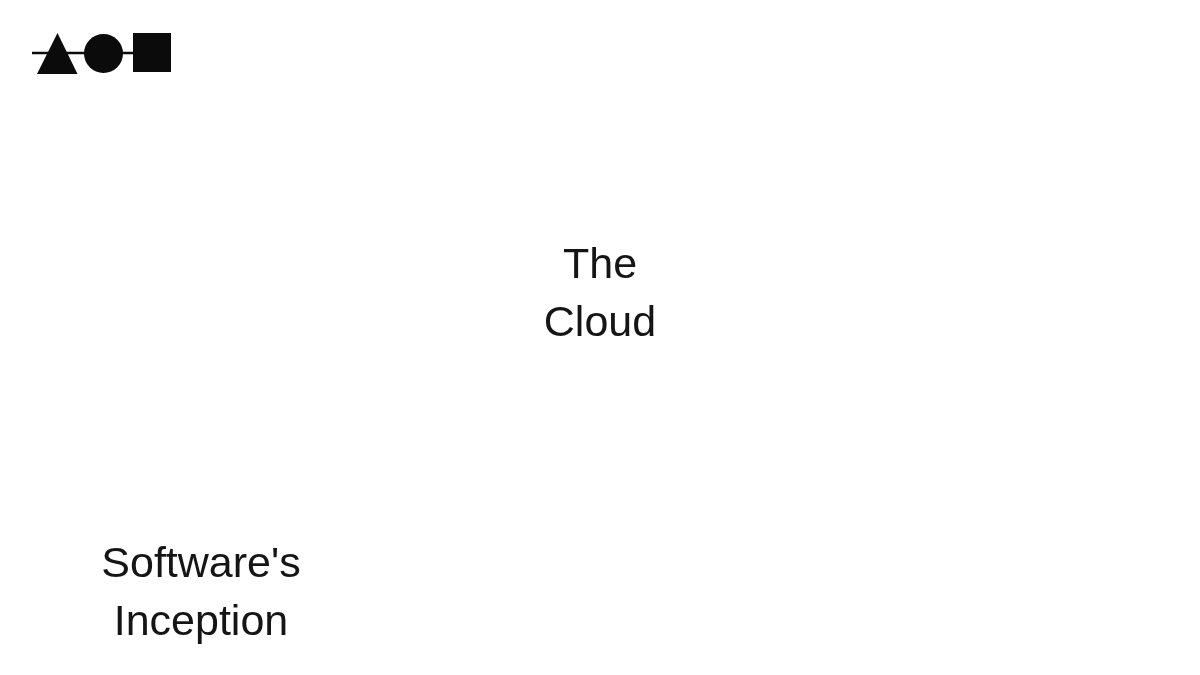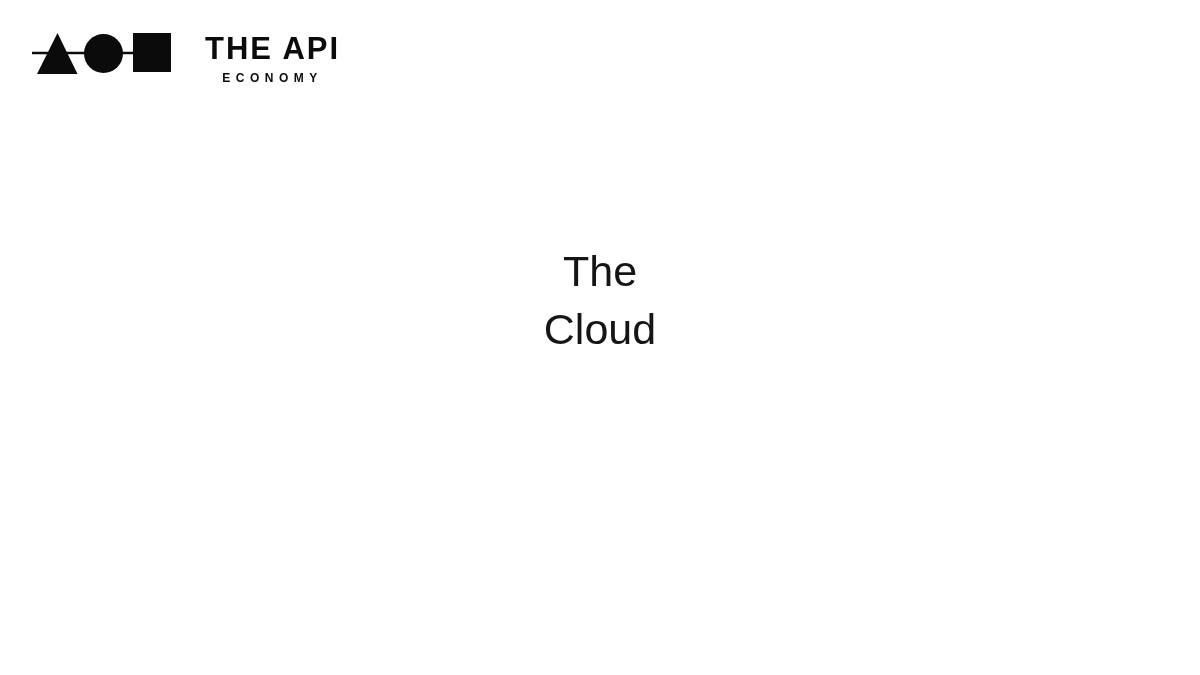--- a/index.html
+++ b/index.html
@@ -65,39 +65,37 @@
     transform: translateX(-50%);
     font-size: 43px;
     line-height: 58px;
     font-weight: 400;
     color: #151515;
     text-align: center;
     white-space: pre-line;
     cursor: pointer;
   }
   .topic-apis      { left: 1055px; top: 26px;  }
-  .topic-cloud     { left: 600px;  top: 242px; }
+  .topic-cloud     { left: 600px;  top: 234px; }
   .topic-inception { left: 201px;  top: 533px; }
 </style>
 </head>
 <body>
 
 <div class="canvas">
 
   <header class="brand">
     <svg class="brand-mark" viewBox="0 0 141 44" xmlns="http://www.w3.org/2000/svg" aria-hidden="true">
       <line x1="2" y1="22" x2="141" y2="22" stroke="#0b0b0b" stroke-width="2.6"></line>
       <polygon points="7,43 27.5,2 47.5,43" fill="#0b0b0b"></polygon>
       <circle cx="73.5" cy="22.5" r="19.5" fill="#0b0b0b"></circle>
       <rect x="103" y="2" width="38" height="39" fill="#0b0b0b"></rect>
     </svg>
-    <div class="brand-text">
-      <span class="brand-title">THE API</span>
-      <span class="brand-subtitle">ECONOMY</span>
-    </div>
   </header>
 
 
   <div class="topic topic-cloud">The
 Cloud</div>
 
+  <div class="topic topic-inception">Software's
+Inception</div>
 
 </div>
 
 </body></html>

